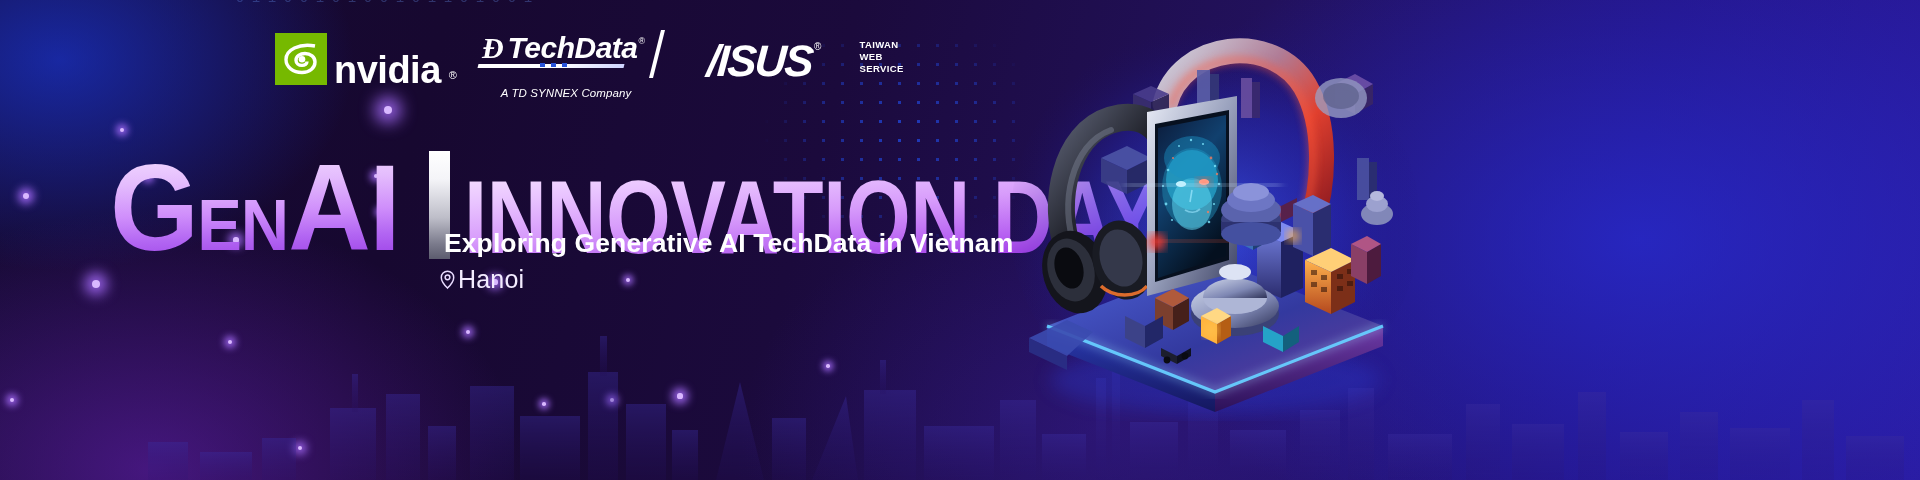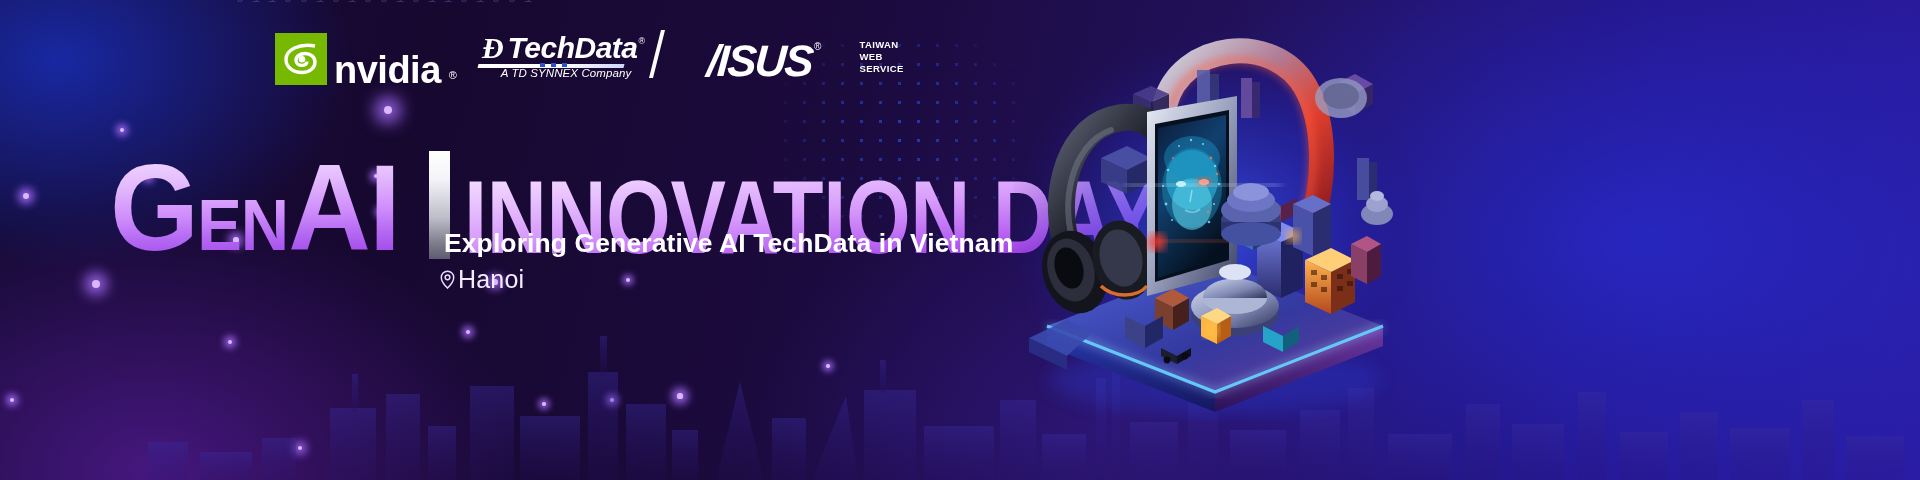--- a/index.html
+++ b/index.html
@@ -90,21 +90,21 @@
     transform:skewX(-14deg);
   }
   #techdata-slash {
     position:absolute; right:-9px; top:-3px; width:4px; height:48px;
     background:#ffffff; transform:skewX(-14deg);
   }
   #techdata-dots { position:absolute; left:58px; bottom:-1px; display:flex; gap:6px; }
   #techdata-dots i { width:5px; height:4px; background:#2752d8; display:block; }
   #techdata-tag {
     font-family:"Liberation Sans", sans-serif; font-style:italic;
-    font-size:11.5px; color:#fff; margin-top:1px; letter-spacing:.1px; white-space:nowrap;
+    font-size:11.5px; color:#fff; margin-top:21px; letter-spacing:.1px; white-space:nowrap;
   }
 
   
   #logo-asus { margin-left:57px; align-items:flex-start; position:relative; top:6px; }
   #asus-wordmark {
     font-family:"Liberation Sans", sans-serif; font-weight:bold; font-style:italic;
     font-size:44px; color:#fff; line-height:1; letter-spacing:-2px;
     transform:skewX(-4deg);
   }
   #asus-reg { font-size:10px; color:#fff; position:relative; top:2px; left:2px; }

